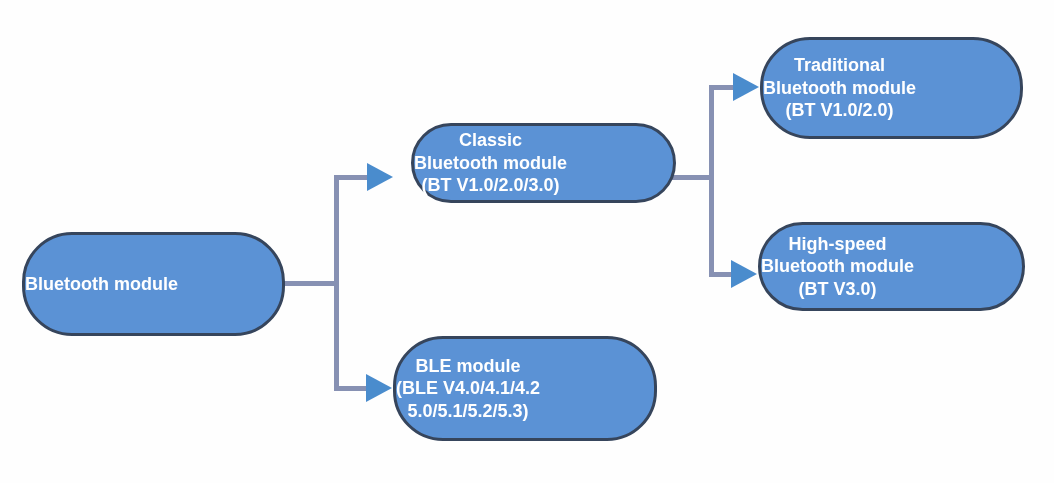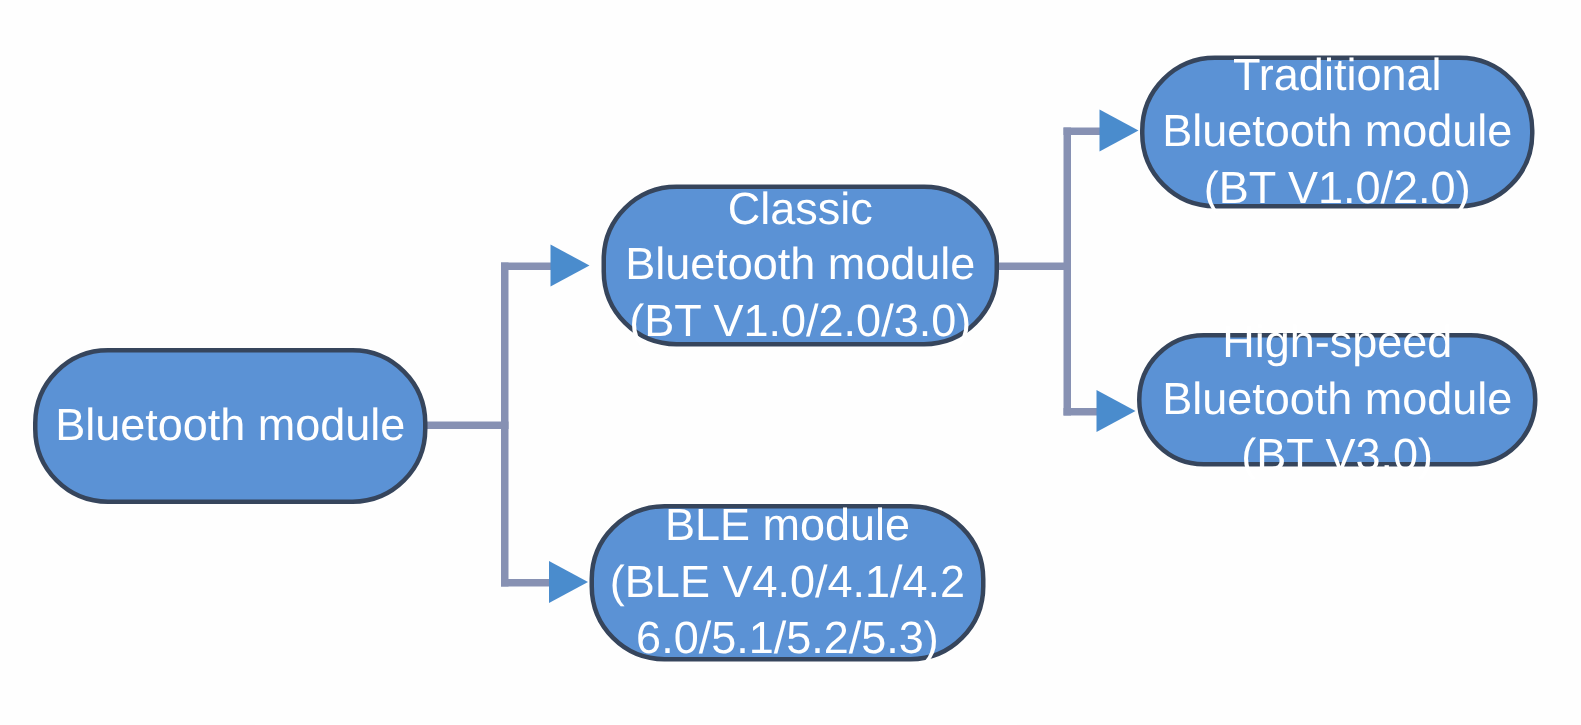--- a/index.html
+++ b/index.html
@@ -12,43 +12,43 @@
     font-family: "Liberation Sans", sans-serif;
   }
   .node {
     position: absolute;
     box-sizing: border-box;
     background: var(--node-fill, #5b92d5);
     border: 3px solid var(--node-border, #36455c);
     border-radius: 50px;
     display: flex;
     align-items: center;
-    justify-content: center;
+    justify-content: flex-start;
     color: var(--node-text, #ffffff);
-    font-weight: 400;
-    font-size: 30px;
+    font-weight: 700;
+    font-size: 18px;
     line-height: 1.25;
     text-align: center;
   }
   .node-label { white-space: pre-line; }
   .edge {
     position: absolute;
     background: var(--edge-color, #8791b3);
   }
   .arrow {
     position: absolute;
     width: 0;
     height: 0;
     border-top: 14px solid transparent;
     border-bottom: 14px solid transparent;
     border-left: 26px solid var(--arrow-color, #4a8ccd);
   }
   
   .n-root      { left: 22px;  top: 232px; width: 263px; height: 104px; }
-  .n-classic   { left: 401px; top: 123px; width: 265px; height: 108px; }
+  .n-classic   { left: 411px; top: 123px; width: 265px; height: 80px; }
   .n-ble       { left: 393px; top: 336px; width: 264px; height: 105px; }
   .n-trad      { left: 760px; top: 37px;  width: 263px; height: 102px; }
   .n-highspeed { left: 758px; top: 222px; width: 267px; height: 89px; }
   
   .e-root-out   { left: 283px; top: 281px; width: 56px;  height: 5px; }
   .e-trunk1     { left: 334px; top: 175px; width: 5px;   height: 216px; }
   .e-classic-in { left: 334px; top: 175px; width: 34px;  height: 5px; }
   .e-ble-in     { left: 334px; top: 386px; width: 33px;  height: 5px; }
   .e-classic-out{ left: 658px; top: 175px; width: 56px;  height: 5px; }
   .e-trunk2     { left: 709px; top: 85px;  width: 5px;   height: 192px; }
@@ -84,21 +84,21 @@
 
   <div class="node n-classic">
     <span class="node-label">Classic
 Bluetooth module
 (BT V1.0/2.0/3.0)</span>
   </div>
 
   <div class="node n-ble">
     <span class="node-label">BLE module
 (BLE V4.0/4.1/4.2
-6.0/5.1/5.2/5.3)</span>
+5.0/5.1/5.2/5.3)</span>
   </div>
 
   <div class="node n-trad">
     <span class="node-label">Traditional
 Bluetooth module
 (BT V1.0/2.0)</span>
   </div>
 
   <div class="node n-highspeed">
     <span class="node-label">High-speed

